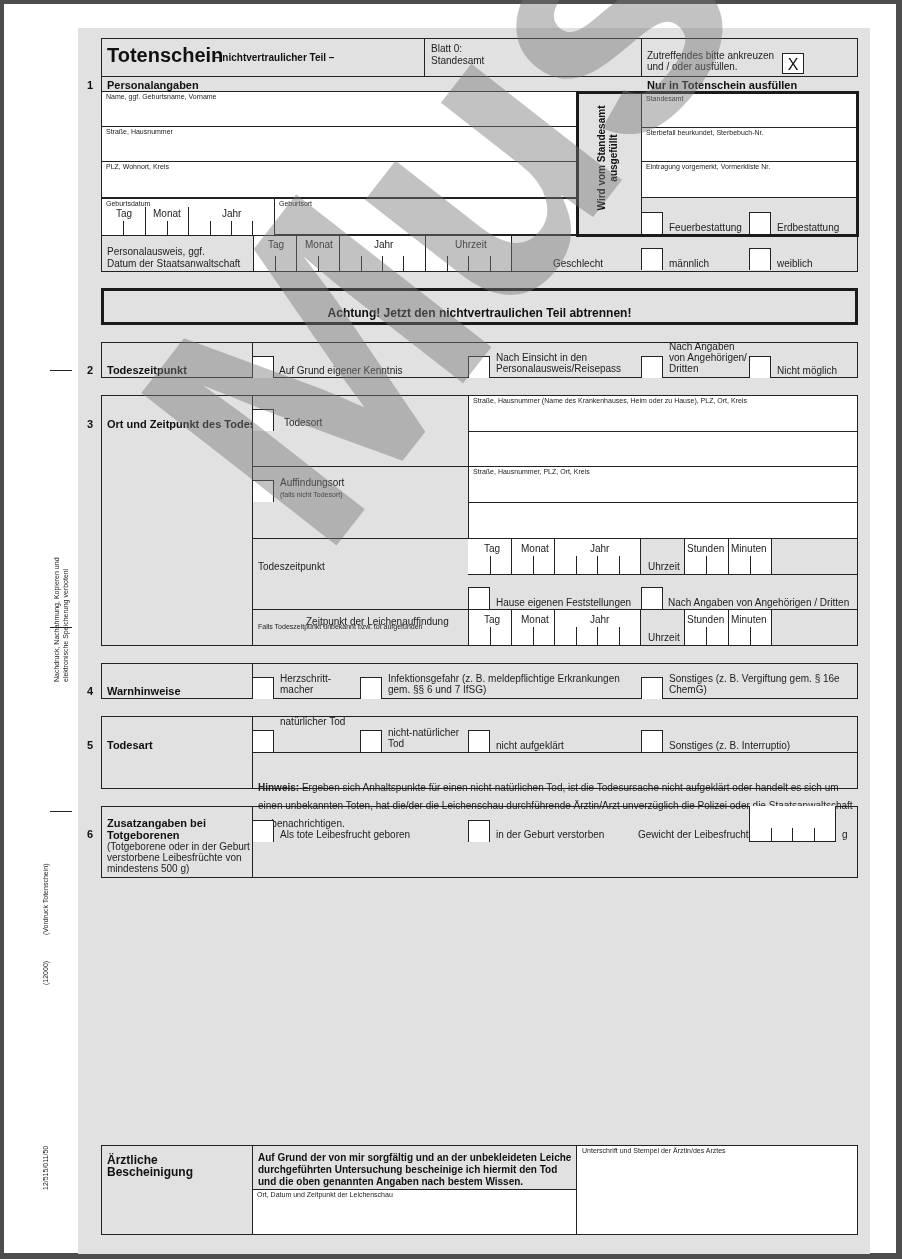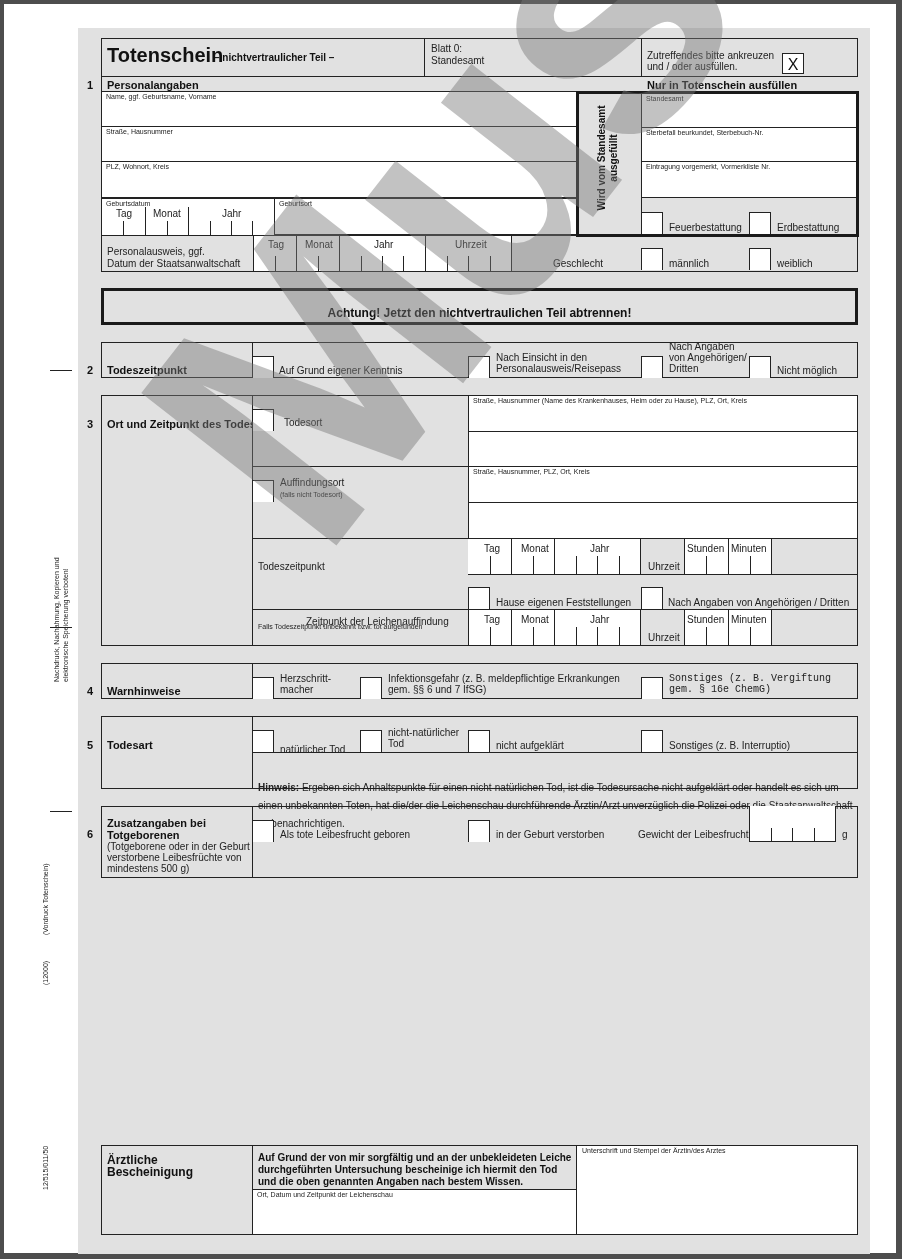--- a/index.html
+++ b/index.html
@@ -226,28 +226,28 @@
 
 <div class="box ball" style="left:101px;top:663px;width:757px;height:36px;"></div>
 <div class="abs num" style="left:87px;top:685px;">4</div>
 <div class="abs lbl-b" style="left:107px;top:685px;">Warnhinweise</div>
 <div class="vline" style="left:252px;top:663px;height:36px;"></div>
 <div class="cb" style="left:252px;top:677px;"></div>
 <div class="abs lbl-m" style="left:280px;top:673px;width:70px;">Herzschritt-macher</div>
 <div class="cb" style="left:360px;top:677px;"></div>
 <div class="abs lbl-m" style="left:388px;top:673px;width:240px;">Infektionsgefahr (z. B. meldepflichtige Erkrankungen gem. §§ 6 und 7 IfSG)</div>
 <div class="cb" style="left:641px;top:677px;"></div>
-<div class="abs lbl-m" style="left:669px;top:673px;width:180px;font-family:Liberation Mono, monospace;">Sonstiges (z. B. Vergiftung gem. § 16e ChemG)</div>
+<div class="abs lbl-m" style="left:669px;top:673px;width:180px;">Sonstiges (z. B. Vergiftung gem. § 16e ChemG)</div>
 
 <div class="box ball" style="left:101px;top:716px;width:757px;height:73px;"></div>
 <div class="abs num" style="left:87px;top:739px;">5</div>
 <div class="abs lbl-b" style="left:107px;top:739px;">Todesart</div>
 <div class="vline" style="left:252px;top:716px;height:73px;"></div>
 <div class="cb" style="left:252px;top:730px;"></div>
-<div class="abs lbl-m" style="left:280px;top:744px;">natürlicher Tod</div>
+<div class="abs lbl-m" style="left:280px;top:716px;">natürlicher Tod</div>
 <div class="cb" style="left:360px;top:730px;"></div>
 <div class="abs lbl-m" style="left:388px;top:727px;width:80px;">nicht-natürlicher Tod</div>
 <div class="cb" style="left:468px;top:730px;"></div>
 <div class="abs lbl-m" style="left:496px;top:740px;">nicht aufgeklärt</div>
 <div class="cb" style="left:641px;top:730px;"></div>
 <div class="abs lbl-m" style="left:669px;top:740px;">Sonstiges (z. B. Interruptio)</div>
 <div class="hline" style="left:252px;top:752px;width:606px;"></div>
 <div class="abs lbl-m" style="left:258px;top:779px;width:596px;line-height:18px;"><b>Hinweis:</b> <span>Ergeben sich Anhaltspunkte für einen nicht-natürlichen Tod, ist die Todesursache nicht aufgeklärt oder handelt es sich um einen unbekannten Toten, hat die/der die Leichenschau durchführende Ärztin/Arzt unverzüglich die Polizei oder die Staatsanwaltschaft zu benachrichtigen.</span></div>
 
 <div class="box ball" style="left:101px;top:806px;width:757px;height:72px;"></div>

